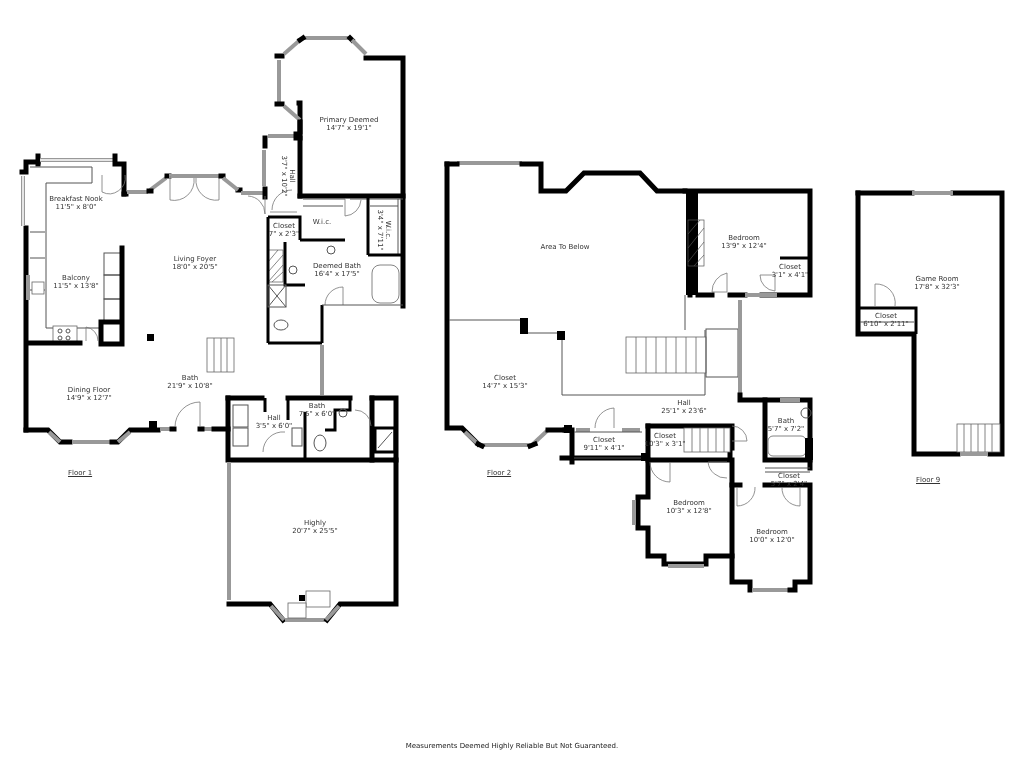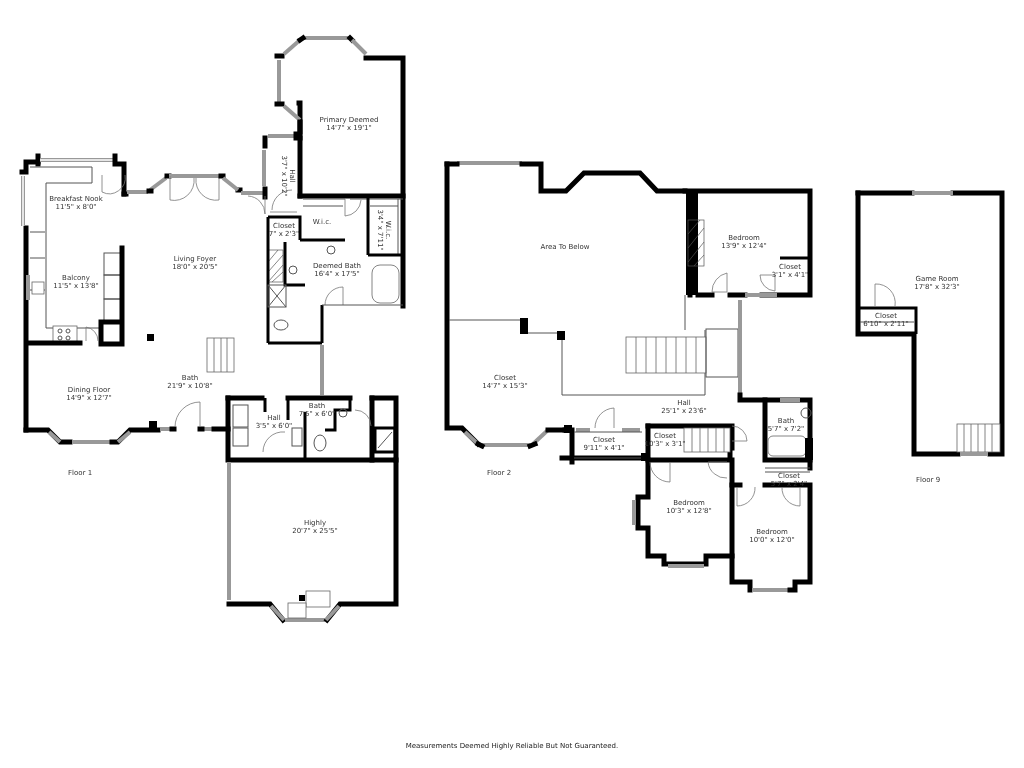--- a/index.html
+++ b/index.html
@@ -8,21 +8,21 @@
     .wall { stroke: #000; stroke-width: 5; fill: none; stroke-linecap: square; stroke-linejoin: miter; }
     .wall-thin { stroke: #000; stroke-width: 3; fill: none; }
     .inner { stroke: #555; stroke-width: 1; fill: none; }
     .window { stroke: #999; stroke-width: 4; fill: none; }
     .window-in { stroke: #fff; stroke-width: 1.5; fill: none; }
     .door { stroke: #777; stroke-width: 0.8; fill: none; }
     .stair { stroke: #666; stroke-width: 0.8; fill: #fff; }
     .hatch { stroke: #555; stroke-width: 0.7; fill: none; }
     .fix { stroke: #666; stroke-width: 0.8; fill: #fff; }
     .lbl { position: absolute; font-size: 7px; color: #333; text-align: center; line-height: 8px; white-space: nowrap; transform: translateX(-50%); }
-    .floor-lbl { position: absolute; font-size: 7px; color: #333; white-space: nowrap; }
+    .floor-lbl { position: absolute; font-size: 7px; color: #333; white-space: nowrap; text-decoration: underline; }
     .footer { position: absolute; left: 0; width: 1024px; top: 742px; text-align: center; font-size: 7px; color: #222; }
   </style>
 </head>
 <body>
 
 <svg width="1024" height="768" viewBox="0 0 1024 768">
 
   <g>
 
     <path class="wall" d="M38,162 L26,162 L26,172 L22,172"></path>

